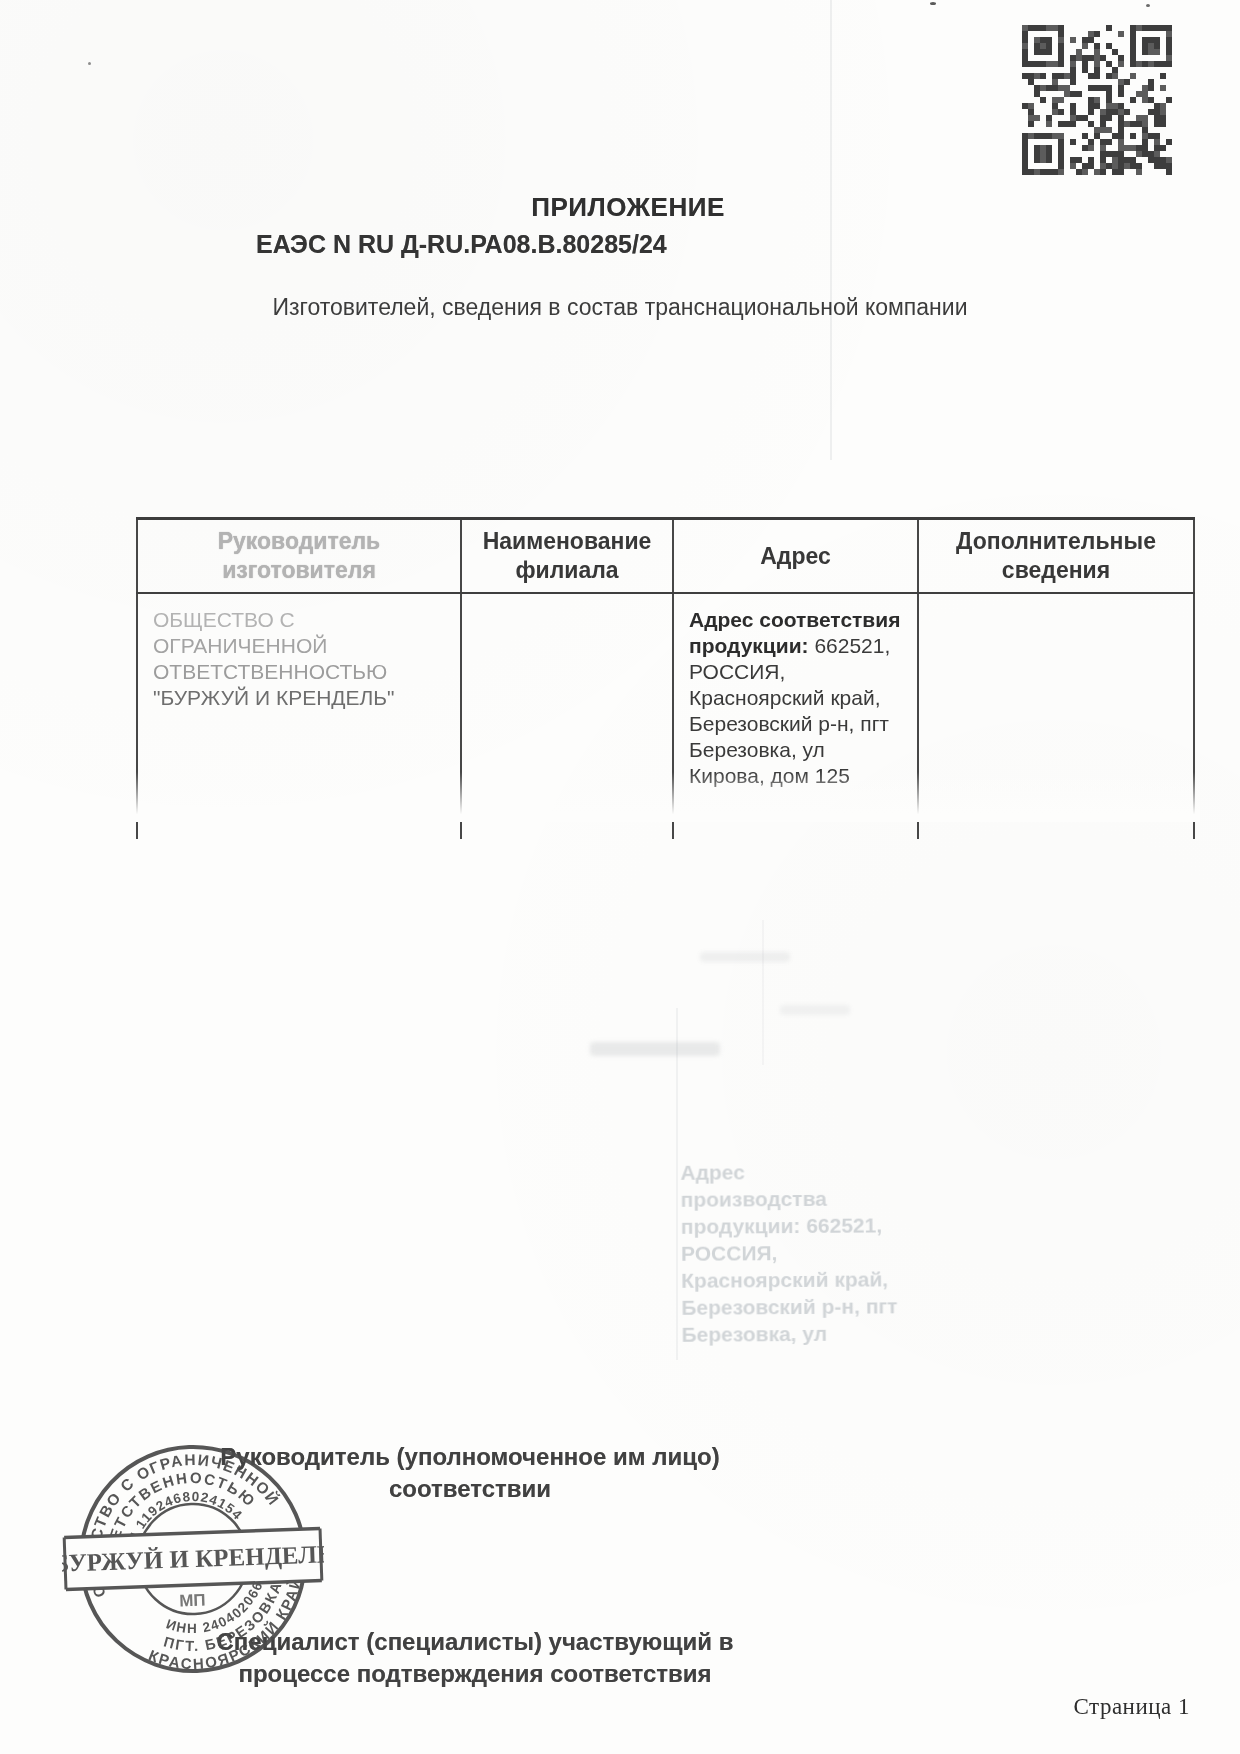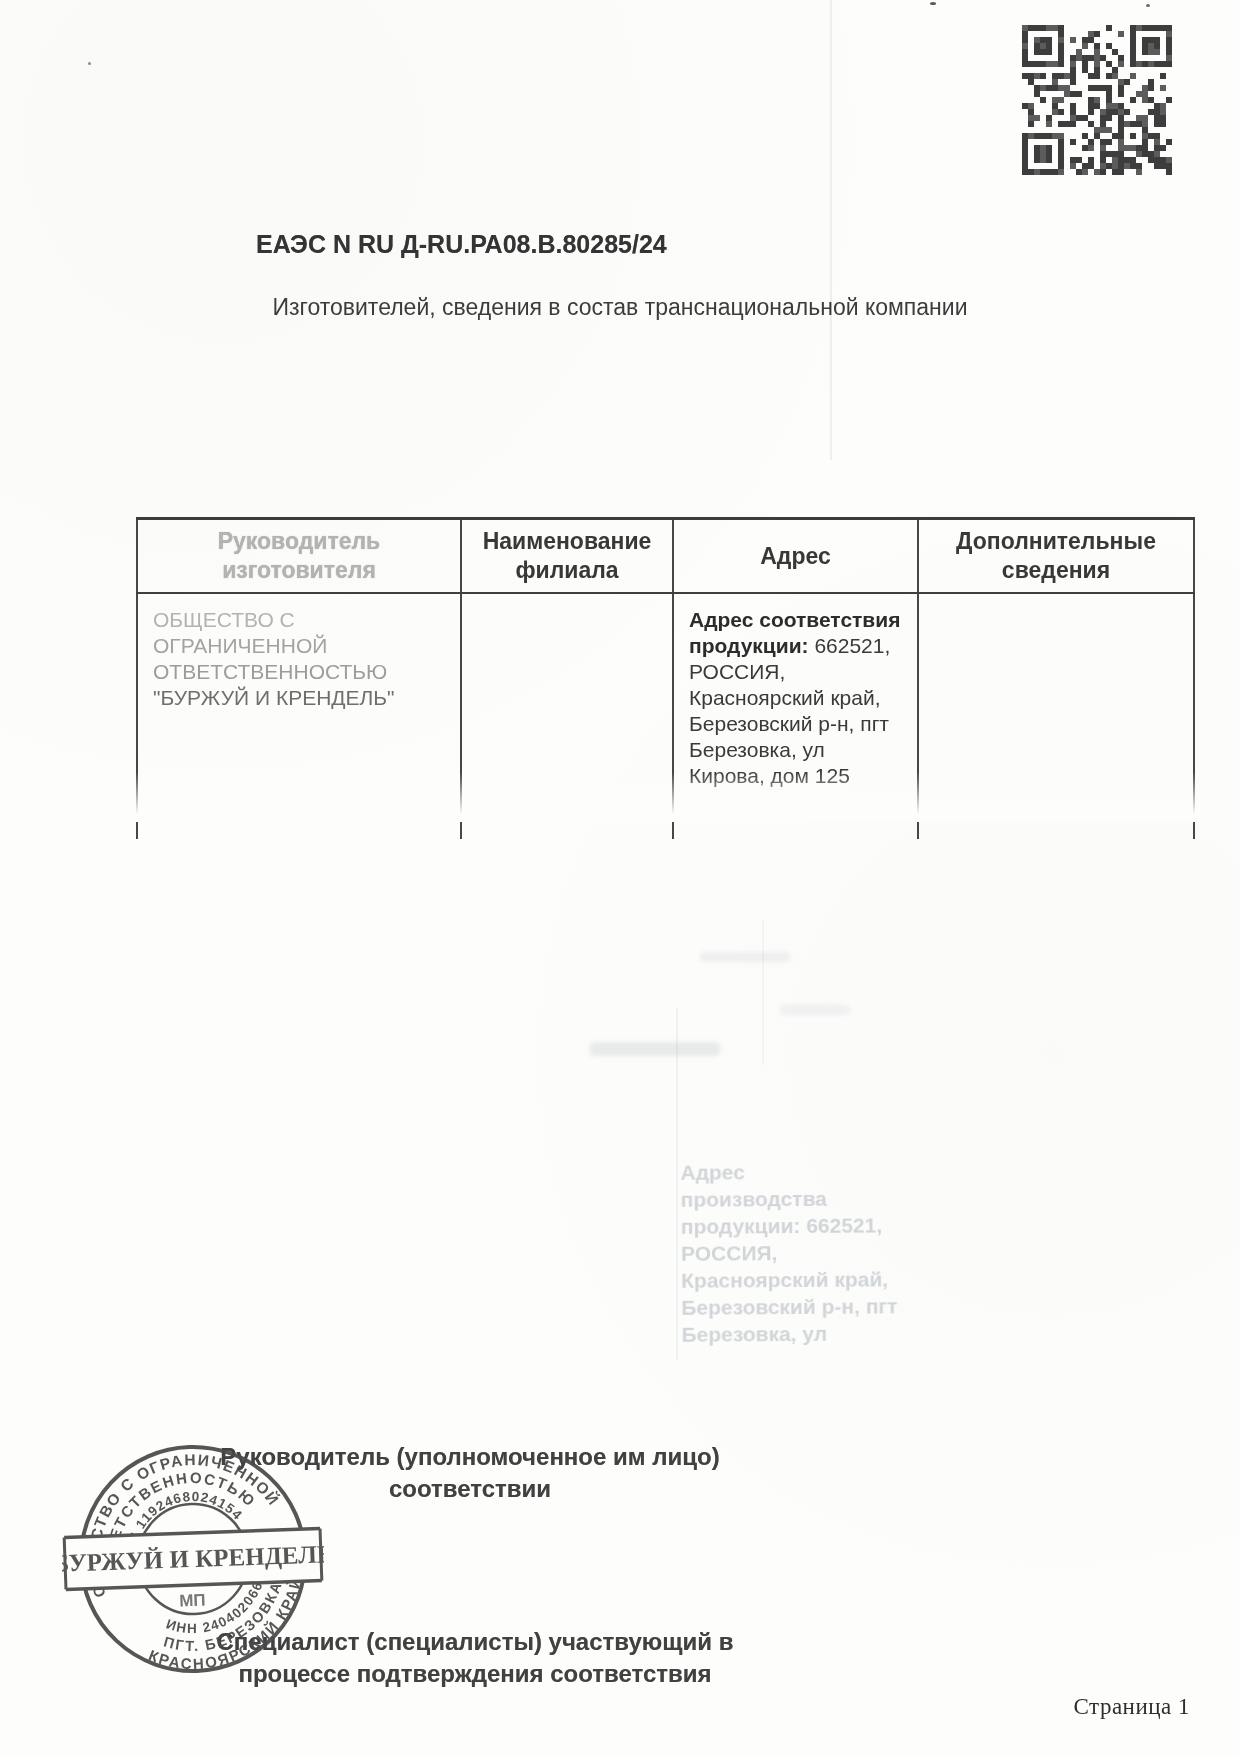--- a/index.html
+++ b/index.html
@@ -83,20 +83,21 @@
   <div class="speck" style="left:1146px;top:4px;width:4px;height:3px;background:#6a6a6a;"></div>
   <div class="streak" style="left:830px;top:0;height:460px;"></div>
   <div class="streak" style="left:676px;top:1008px;height:352px;opacity:.8;"></div>
   <div class="streak" style="left:762px;top:920px;height:145px;opacity:.55;"></div>
   <div class="smear" style="left:590px;top:1042px;width:130px;height:14px;"></div>
   <div class="smear" style="left:700px;top:952px;width:90px;height:10px;opacity:.7;"></div>
   <div class="smear" style="left:780px;top:1005px;width:70px;height:10px;opacity:.6;"></div>
 
   <div id="qr" class="abs"><span class="m" style="background:#5c5c5c"></span><span class="m" style="background:#3d3d3d"></span><span class="m" style="background:#3d3d3d"></span><span class="m" style="background:#3d3d3d"></span><span class="m" style="background:#5c5c5c"></span><span class="m" style="background:#5c5c5c"></span><span class="m" style="background:#3d3d3d"></span><span class="m" style="background:transparent"></span><span class="m" style="background:transparent"></span><span class="m" style="background:transparent"></span><span class="m" style="background:transparent"></span><span class="m" style="background:transparent"></span><span class="m" style="background:transparent"></span><span class="m" style="background:transparent"></span><span class="m" style="background:#3d3d3d"></span><span class="m" style="background:transparent"></span><span class="m" style="background:transparent"></span><span class="m" style="background:transparent"></span><span class="m" style="background:#3d3d3d"></span><span class="m" style="background:#5c5c5c"></span><span class="m" style="background:#3d3d3d"></span><span class="m" style="background:#3d3d3d"></span><span class="m" style="background:#3d3d3d"></span><span class="m" style="background:#3d3d3d"></span><span class="m" style="background:#3d3d3d"></span><span class="m" style="background:#3d3d3d"></span><span class="m" style="background:transparent"></span><span class="m" style="background:transparent"></span><span class="m" style="background:transparent"></span><span class="m" style="background:transparent"></span><span class="m" style="background:transparent"></span><span class="m" style="background:#3d3d3d"></span><span class="m" style="background:transparent"></span><span class="m" style="background:transparent"></span><span class="m" style="background:transparent"></span><span class="m" style="background:transparent"></span><span class="m" style="background:#5c5c5c"></span><span class="m" style="background:#3d3d3d"></span><span class="m" style="background:transparent"></span><span class="m" style="background:transparent"></span><span class="m" style="background:transparent"></span><span class="m" style="background:#5c5c5c"></span><span class="m" style="background:transparent"></span><span class="m" style="background:#3d3d3d"></span><span class="m" style="background:transparent"></span><span class="m" style="background:transparent"></span><span class="m" style="background:transparent"></span><span class="m" style="background:transparent"></span><span class="m" style="background:transparent"></span><span class="m" style="background:#5c5c5c"></span><span class="m" style="background:#3d3d3d"></span><span class="m" style="background:transparent"></span><span class="m" style="background:#5c5c5c"></span><span class="m" style="background:#3d3d3d"></span><span class="m" style="background:#3d3d3d"></span><span class="m" style="background:transparent"></span><span class="m" style="background:#5c5c5c"></span><span class="m" style="background:transparent"></span><span class="m" style="background:#5c5c5c"></span><span class="m" style="background:transparent"></span><span class="m" style="background:#3d3d3d"></span><span class="m" style="background:#3d3d3d"></span><span class="m" style="background:transparent"></span><span class="m" style="background:transparent"></span><span class="m" style="background:transparent"></span><span class="m" style="background:transparent"></span><span class="m" style="background:transparent"></span><span class="m" style="background:transparent"></span><span class="m" style="background:#3d3d3d"></span><span class="m" style="background:transparent"></span><span class="m" style="background:#3d3d3d"></span><span class="m" style="background:#3d3d3d"></span><span class="m" style="background:#3d3d3d"></span><span class="m" style="background:transparent"></span><span class="m" style="background:#3d3d3d"></span><span class="m" style="background:#5c5c5c"></span><span class="m" style="background:transparent"></span><span class="m" style="background:#3d3d3d"></span><span class="m" style="background:#5c5c5c"></span><span class="m" style="background:#3d3d3d"></span><span class="m" style="background:transparent"></span><span class="m" style="background:#3d3d3d"></span><span class="m" style="background:transparent"></span><span class="m" style="background:transparent"></span><span class="m" style="background:transparent"></span><span class="m" style="background:#5c5c5c"></span><span class="m" style="background:transparent"></span><span class="m" style="background:#3d3d3d"></span><span class="m" style="background:transparent"></span><span class="m" style="background:#3d3d3d"></span><span class="m" style="background:transparent"></span><span class="m" style="background:transparent"></span><span class="m" style="background:transparent"></span><span class="m" style="background:#3d3d3d"></span><span class="m" style="background:transparent"></span><span class="m" style="background:#3d3d3d"></span><span class="m" style="background:#5c5c5c"></span><span class="m" style="background:#3d3d3d"></span><span class="m" style="background:transparent"></span><span class="m" style="background:#3d3d3d"></span><span class="m" style="background:#3d3d3d"></span><span class="m" style="background:transparent"></span><span class="m" style="background:#3d3d3d"></span><span class="m" style="background:#3d3d3d"></span><span class="m" style="background:#3d3d3d"></span><span class="m" style="background:transparent"></span><span class="m" style="background:#3d3d3d"></span><span class="m" style="background:transparent"></span><span class="m" style="background:transparent"></span><span class="m" style="background:#5c5c5c"></span><span class="m" style="background:transparent"></span><span class="m" style="background:transparent"></span><span class="m" style="background:#5c5c5c"></span><span class="m" style="background:transparent"></span><span class="m" style="background:transparent"></span><span class="m" style="background:#3d3d3d"></span><span class="m" style="background:transparent"></span><span class="m" style="background:transparent"></span><span class="m" style="background:#3d3d3d"></span><span class="m" style="background:transparent"></span><span class="m" style="background:#3d3d3d"></span><span class="m" style="background:#5c5c5c"></span><span class="m" style="background:#5c5c5c"></span><span class="m" style="background:transparent"></span><span class="m" style="background:#3d3d3d"></span><span class="m" style="background:#3d3d3d"></span><span class="m" style="background:transparent"></span><span class="m" style="background:transparent"></span><span class="m" style="background:transparent"></span><span class="m" style="background:transparent"></span><span class="m" style="background:transparent"></span><span class="m" style="background:#3d3d3d"></span><span class="m" style="background:transparent"></span><span class="m" style="background:#3d3d3d"></span><span class="m" style="background:#5c5c5c"></span><span class="m" style="background:#3d3d3d"></span><span class="m" style="background:#3d3d3d"></span><span class="m" style="background:#5c5c5c"></span><span class="m" style="background:#3d3d3d"></span><span class="m" style="background:transparent"></span><span class="m" style="background:transparent"></span><span class="m" style="background:#3d3d3d"></span><span class="m" style="background:transparent"></span><span class="m" style="background:#3d3d3d"></span><span class="m" style="background:transparent"></span><span class="m" style="background:transparent"></span><span class="m" style="background:transparent"></span><span class="m" style="background:transparent"></span><span class="m" style="background:transparent"></span><span class="m" style="background:#5c5c5c"></span><span class="m" style="background:#3d3d3d"></span><span class="m" style="background:#3d3d3d"></span><span class="m" style="background:#3d3d3d"></span><span class="m" style="background:#3d3d3d"></span><span class="m" style="background:#5c5c5c"></span><span class="m" style="background:#5c5c5c"></span><span class="m" style="background:#3d3d3d"></span><span class="m" style="background:transparent"></span><span class="m" style="background:#5c5c5c"></span><span class="m" style="background:transparent"></span><span class="m" style="background:#3d3d3d"></span><span class="m" style="background:transparent"></span><span class="m" style="background:#5c5c5c"></span><span class="m" style="background:transparent"></span><span class="m" style="background:#3d3d3d"></span><span class="m" style="background:transparent"></span><span class="m" style="background:#5c5c5c"></span><span class="m" style="background:transparent"></span><span class="m" style="background:#3d3d3d"></span><span class="m" style="background:#5c5c5c"></span><span class="m" style="background:#3d3d3d"></span><span class="m" style="background:#5c5c5c"></span><span class="m" style="background:#3d3d3d"></span><span class="m" style="background:#3d3d3d"></span><span class="m" style="background:#3d3d3d"></span><span class="m" style="background:transparent"></span><span class="m" style="background:transparent"></span><span class="m" style="background:transparent"></span><span class="m" style="background:transparent"></span><span class="m" style="background:transparent"></span><span class="m" style="background:transparent"></span><span class="m" style="background:transparent"></span><span class="m" style="background:transparent"></span><span class="m" style="background:#3d3d3d"></span><span class="m" style="background:transparent"></span><span class="m" style="background:#3d3d3d"></span><span class="m" style="background:transparent"></span><span class="m" style="background:#3d3d3d"></span><span class="m" style="background:transparent"></span><span class="m" style="background:transparent"></span><span class="m" style="background:#3d3d3d"></span><span class="m" style="background:transparent"></span><span class="m" style="background:transparent"></span><span class="m" style="background:transparent"></span><span class="m" style="background:transparent"></span><span class="m" style="background:transparent"></span><span class="m" style="background:transparent"></span><span class="m" style="background:transparent"></span><span class="m" style="background:transparent"></span><span class="m" style="background:transparent"></span><span class="m" style="background:#3d3d3d"></span><span class="m" style="background:#3d3d3d"></span><span class="m" style="background:#5c5c5c"></span><span class="m" style="background:#3d3d3d"></span><span class="m" style="background:transparent"></span><span class="m" style="background:#3d3d3d"></span><span class="m" style="background:#3d3d3d"></span><span class="m" style="background:#5c5c5c"></span><span class="m" style="background:#3d3d3d"></span><span class="m" style="background:transparent"></span><span class="m" style="background:transparent"></span><span class="m" style="background:#3d3d3d"></span><span class="m" style="background:#3d3d3d"></span><span class="m" style="background:transparent"></span><span class="m" style="background:#3d3d3d"></span><span class="m" style="background:#5c5c5c"></span><span class="m" style="background:transparent"></span><span class="m" style="background:transparent"></span><span class="m" style="background:#5c5c5c"></span><span class="m" style="background:transparent"></span><span class="m" style="background:transparent"></span><span class="m" style="background:transparent"></span><span class="m" style="background:transparent"></span><span class="m" style="background:#3d3d3d"></span><span class="m" style="background:transparent"></span><span class="m" style="background:transparent"></span><span class="m" style="background:#3d3d3d"></span><span class="m" style="background:transparent"></span><span class="m" style="background:transparent"></span><span class="m" style="background:transparent"></span><span class="m" style="background:#5c5c5c"></span><span class="m" style="background:transparent"></span><span class="m" style="background:transparent"></span><span class="m" style="background:#3d3d3d"></span><span class="m" style="background:transparent"></span><span class="m" style="background:transparent"></span><span class="m" style="background:transparent"></span><span class="m" style="background:transparent"></span><span class="m" style="background:transparent"></span><span class="m" style="background:transparent"></span><span class="m" style="background:transparent"></span><span class="m" style="background:#5c5c5c"></span><span class="m" style="background:#3d3d3d"></span><span class="m" style="background:transparent"></span><span class="m" style="background:transparent"></span><span class="m" style="background:transparent"></span><span class="m" style="background:#3d3d3d"></span><span class="m" style="background:transparent"></span><span class="m" style="background:transparent"></span><span class="m" style="background:transparent"></span><span class="m" style="background:transparent"></span><span class="m" style="background:transparent"></span><span class="m" style="background:#3d3d3d"></span><span class="m" style="background:#5c5c5c"></span><span class="m" style="background:#3d3d3d"></span><span class="m" style="background:#3d3d3d"></span><span class="m" style="background:#5c5c5c"></span><span class="m" style="background:#5c5c5c"></span><span class="m" style="background:transparent"></span><span class="m" style="background:transparent"></span><span class="m" style="background:transparent"></span><span class="m" style="background:#3d3d3d"></span><span class="m" style="background:#3d3d3d"></span><span class="m" style="background:#3d3d3d"></span><span class="m" style="background:#3d3d3d"></span><span class="m" style="background:transparent"></span><span class="m" style="background:#3d3d3d"></span><span class="m" style="background:transparent"></span><span class="m" style="background:transparent"></span><span class="m" style="background:transparent"></span><span class="m" style="background:#5c5c5c"></span><span class="m" style="background:#3d3d3d"></span><span class="m" style="background:transparent"></span><span class="m" style="background:#5c5c5c"></span><span class="m" style="background:transparent"></span><span class="m" style="background:transparent"></span><span class="m" style="background:transparent"></span><span class="m" style="background:#3d3d3d"></span><span class="m" style="background:transparent"></span><span class="m" style="background:transparent"></span><span class="m" style="background:transparent"></span><span class="m" style="background:transparent"></span><span class="m" style="background:#5c5c5c"></span><span class="m" style="background:#3d3d3d"></span><span class="m" style="background:#3d3d3d"></span><span class="m" style="background:transparent"></span><span class="m" style="background:transparent"></span><span class="m" style="background:transparent"></span><span class="m" style="background:transparent"></span><span class="m" style="background:#3d3d3d"></span><span class="m" style="background:transparent"></span><span class="m" style="background:#3d3d3d"></span><span class="m" style="background:transparent"></span><span class="m" style="background:transparent"></span><span class="m" style="background:#5c5c5c"></span><span class="m" style="background:#5c5c5c"></span><span class="m" style="background:transparent"></span><span class="m" style="background:transparent"></span><span class="m" style="background:transparent"></span><span class="m" style="background:transparent"></span><span class="m" style="background:transparent"></span><span class="m" style="background:transparent"></span><span class="m" style="background:transparent"></span><span class="m" style="background:#3d3d3d"></span><span class="m" style="background:transparent"></span><span class="m" style="background:#5c5c5c"></span><span class="m" style="background:#5c5c5c"></span><span class="m" style="background:transparent"></span><span class="m" style="background:transparent"></span><span class="m" style="background:transparent"></span><span class="m" style="background:transparent"></span><span class="m" style="background:#3d3d3d"></span><span class="m" style="background:#5c5c5c"></span><span class="m" style="background:transparent"></span><span class="m" style="background:#3d3d3d"></span><span class="m" style="background:transparent"></span><span class="m" style="background:transparent"></span><span class="m" style="background:transparent"></span><span class="m" style="background:#3d3d3d"></span><span class="m" style="background:transparent"></span><span class="m" style="background:#5c5c5c"></span><span class="m" style="background:#3d3d3d"></span><span class="m" style="background:transparent"></span><span class="m" style="background:transparent"></span><span class="m" style="background:#3d3d3d"></span><span class="m" style="background:#3d3d3d"></span><span class="m" style="background:#5c5c5c"></span><span class="m" style="background:transparent"></span><span class="m" style="background:transparent"></span><span class="m" style="background:transparent"></span><span class="m" style="background:#3d3d3d"></span><span class="m" style="background:transparent"></span><span class="m" style="background:transparent"></span><span class="m" style="background:#3d3d3d"></span><span class="m" style="background:transparent"></span><span class="m" style="background:transparent"></span><span class="m" style="background:#3d3d3d"></span><span class="m" style="background:#3d3d3d"></span><span class="m" style="background:transparent"></span><span class="m" style="background:#5c5c5c"></span><span class="m" style="background:#5c5c5c"></span><span class="m" style="background:#3d3d3d"></span><span class="m" style="background:transparent"></span><span class="m" style="background:transparent"></span><span class="m" style="background:transparent"></span><span class="m" style="background:transparent"></span><span class="m" style="background:transparent"></span><span class="m" style="background:#3d3d3d"></span><span class="m" style="background:#5c5c5c"></span><span class="m" style="background:transparent"></span><span class="m" style="background:transparent"></span><span class="m" style="background:#3d3d3d"></span><span class="m" style="background:transparent"></span><span class="m" style="background:transparent"></span><span class="m" style="background:transparent"></span><span class="m" style="background:#5c5c5c"></span><span class="m" style="background:#3d3d3d"></span><span class="m" style="background:transparent"></span><span class="m" style="background:#3d3d3d"></span><span class="m" style="background:transparent"></span><span class="m" style="background:transparent"></span><span class="m" style="background:#3d3d3d"></span><span class="m" style="background:transparent"></span><span class="m" style="background:#5c5c5c"></span><span class="m" style="background:#3d3d3d"></span><span class="m" style="background:#3d3d3d"></span><span class="m" style="background:#5c5c5c"></span><span class="m" style="background:#3d3d3d"></span><span class="m" style="background:transparent"></span><span class="m" style="background:transparent"></span><span class="m" style="background:transparent"></span><span class="m" style="background:#3d3d3d"></span><span class="m" style="background:#3d3d3d"></span><span class="m" style="background:#5c5c5c"></span><span class="m" style="background:transparent"></span><span class="m" style="background:transparent"></span><span class="m" style="background:#5c5c5c"></span><span class="m" style="background:#5c5c5c"></span><span class="m" style="background:transparent"></span><span class="m" style="background:#3d3d3d"></span><span class="m" style="background:transparent"></span><span class="m" style="background:transparent"></span><span class="m" style="background:transparent"></span><span class="m" style="background:#5c5c5c"></span><span class="m" style="background:#3d3d3d"></span><span class="m" style="background:#3d3d3d"></span><span class="m" style="background:transparent"></span><span class="m" style="background:transparent"></span><span class="m" style="background:#3d3d3d"></span><span class="m" style="background:#3d3d3d"></span><span class="m" style="background:transparent"></span><span class="m" style="background:#3d3d3d"></span><span class="m" style="background:transparent"></span><span class="m" style="background:transparent"></span><span class="m" style="background:#5c5c5c"></span><span class="m" style="background:#5c5c5c"></span><span class="m" style="background:transparent"></span><span class="m" style="background:#3d3d3d"></span><span class="m" style="background:#3d3d3d"></span><span class="m" style="background:transparent"></span><span class="m" style="background:transparent"></span><span class="m" style="background:#3d3d3d"></span><span class="m" style="background:transparent"></span><span class="m" style="background:transparent"></span><span class="m" style="background:#5c5c5c"></span><span class="m" style="background:transparent"></span><span class="m" style="background:#3d3d3d"></span><span class="m" style="background:#3d3d3d"></span><span class="m" style="background:#3d3d3d"></span><span class="m" style="background:transparent"></span><span class="m" style="background:transparent"></span><span class="m" style="background:#3d3d3d"></span><span class="m" style="background:transparent"></span><span class="m" style="background:#3d3d3d"></span><span class="m" style="background:transparent"></span><span class="m" style="background:transparent"></span><span class="m" style="background:#3d3d3d"></span><span class="m" style="background:#5c5c5c"></span><span class="m" style="background:#3d3d3d"></span><span class="m" style="background:#3d3d3d"></span><span class="m" style="background:#5c5c5c"></span><span class="m" style="background:transparent"></span><span class="m" style="background:#3d3d3d"></span><span class="m" style="background:#3d3d3d"></span><span class="m" style="background:transparent"></span><span class="m" style="background:transparent"></span><span class="m" style="background:transparent"></span><span class="m" style="background:transparent"></span><span class="m" style="background:transparent"></span><span class="m" style="background:transparent"></span><span class="m" style="background:transparent"></span><span class="m" style="background:transparent"></span><span class="m" style="background:transparent"></span><span class="m" style="background:transparent"></span><span class="m" style="background:transparent"></span><span class="m" style="background:transparent"></span><span class="m" style="background:transparent"></span><span class="m" style="background:#5c5c5c"></span><span class="m" style="background:#5c5c5c"></span><span class="m" style="background:#5c5c5c"></span><span class="m" style="background:transparent"></span><span class="m" style="background:#3d3d3d"></span><span class="m" style="background:transparent"></span><span class="m" style="background:transparent"></span><span class="m" style="background:transparent"></span><span class="m" style="background:#3d3d3d"></span><span class="m" style="background:transparent"></span><span class="m" style="background:transparent"></span><span class="m" style="background:transparent"></span><span class="m" style="background:transparent"></span><span class="m" style="background:#3d3d3d"></span><span class="m" style="background:#5c5c5c"></span><span class="m" style="background:#3d3d3d"></span><span class="m" style="background:#3d3d3d"></span><span class="m" style="background:#3d3d3d"></span><span class="m" style="background:#5c5c5c"></span><span class="m" style="background:#5c5c5c"></span><span class="m" style="background:transparent"></span><span class="m" style="background:transparent"></span><span class="m" style="background:transparent"></span><span class="m" style="background:#3d3d3d"></span><span class="m" style="background:transparent"></span><span class="m" style="background:#3d3d3d"></span><span class="m" style="background:transparent"></span><span class="m" style="background:transparent"></span><span class="m" style="background:#3d3d3d"></span><span class="m" style="background:#3d3d3d"></span><span class="m" style="background:transparent"></span><span class="m" style="background:#3d3d3d"></span><span class="m" style="background:transparent"></span><span class="m" style="background:#5c5c5c"></span><span class="m" style="background:#3d3d3d"></span><span class="m" style="background:#3d3d3d"></span><span class="m" style="background:transparent"></span><span class="m" style="background:transparent"></span><span class="m" style="background:#3d3d3d"></span><span class="m" style="background:transparent"></span><span class="m" style="background:transparent"></span><span class="m" style="background:transparent"></span><span class="m" style="background:transparent"></span><span class="m" style="background:transparent"></span><span class="m" style="background:#3d3d3d"></span><span class="m" style="background:transparent"></span><span class="m" style="background:#3d3d3d"></span><span class="m" style="background:transparent"></span><span class="m" style="background:transparent"></span><span class="m" style="background:#3d3d3d"></span><span class="m" style="background:transparent"></span><span class="m" style="background:#3d3d3d"></span><span class="m" style="background:#3d3d3d"></span><span class="m" style="background:transparent"></span><span class="m" style="background:#5c5c5c"></span><span class="m" style="background:transparent"></span><span class="m" style="background:transparent"></span><span class="m" style="background:transparent"></span><span class="m" style="background:#3d3d3d"></span><span class="m" style="background:transparent"></span><span class="m" style="background:#5c5c5c"></span><span class="m" style="background:transparent"></span><span class="m" style="background:#3d3d3d"></span><span class="m" style="background:#3d3d3d"></span><span class="m" style="background:transparent"></span><span class="m" style="background:#3d3d3d"></span><span class="m" style="background:#5c5c5c"></span><span class="m" style="background:#3d3d3d"></span><span class="m" style="background:transparent"></span><span class="m" style="background:#3d3d3d"></span><span class="m" style="background:transparent"></span><span class="m" style="background:transparent"></span><span class="m" style="background:transparent"></span><span class="m" style="background:#3d3d3d"></span><span class="m" style="background:#5c5c5c"></span><span class="m" style="background:transparent"></span><span class="m" style="background:#5c5c5c"></span><span class="m" style="background:transparent"></span><span class="m" style="background:transparent"></span><span class="m" style="background:#5c5c5c"></span><span class="m" style="background:#5c5c5c"></span><span class="m" style="background:#5c5c5c"></span><span class="m" style="background:#3d3d3d"></span><span class="m" style="background:#3d3d3d"></span><span class="m" style="background:transparent"></span><span class="m" style="background:#3d3d3d"></span><span class="m" style="background:#3d3d3d"></span><span class="m" style="background:transparent"></span><span class="m" style="background:#3d3d3d"></span><span class="m" style="background:transparent"></span><span class="m" style="background:#3d3d3d"></span><span class="m" style="background:#5c5c5c"></span><span class="m" style="background:#3d3d3d"></span><span class="m" style="background:transparent"></span><span class="m" style="background:#3d3d3d"></span><span class="m" style="background:transparent"></span><span class="m" style="background:transparent"></span><span class="m" style="background:transparent"></span><span class="m" style="background:transparent"></span><span class="m" style="background:transparent"></span><span class="m" style="background:transparent"></span><span class="m" style="background:#3d3d3d"></span><span class="m" style="background:#3d3d3d"></span><span class="m" style="background:#3d3d3d"></span><span class="m" style="background:#3d3d3d"></span><span class="m" style="background:transparent"></span><span class="m" style="background:transparent"></span><span class="m" style="background:#5c5c5c"></span><span class="m" style="background:#3d3d3d"></span><span class="m" style="background:#3d3d3d"></span><span class="m" style="background:#5c5c5c"></span><span class="m" style="background:transparent"></span><span class="m" style="background:transparent"></span><span class="m" style="background:#3d3d3d"></span><span class="m" style="background:transparent"></span><span class="m" style="background:#3d3d3d"></span><span class="m" style="background:#5c5c5c"></span><span class="m" style="background:#3d3d3d"></span><span class="m" style="background:transparent"></span><span class="m" style="background:#3d3d3d"></span><span class="m" style="background:transparent"></span><span class="m" style="background:#3d3d3d"></span><span class="m" style="background:#3d3d3d"></span><span class="m" style="background:transparent"></span><span class="m" style="background:#3d3d3d"></span><span class="m" style="background:transparent"></span><span class="m" style="background:#3d3d3d"></span><span class="m" style="background:transparent"></span><span class="m" style="background:#5c5c5c"></span><span class="m" style="background:#3d3d3d"></span><span class="m" style="background:#3d3d3d"></span><span class="m" style="background:#3d3d3d"></span><span class="m" style="background:transparent"></span><span class="m" style="background:transparent"></span><span class="m" style="background:#3d3d3d"></span><span class="m" style="background:#3d3d3d"></span><span class="m" style="background:#3d3d3d"></span><span class="m" style="background:#5c5c5c"></span><span class="m" style="background:#3d3d3d"></span><span class="m" style="background:transparent"></span><span class="m" style="background:transparent"></span><span class="m" style="background:transparent"></span><span class="m" style="background:transparent"></span><span class="m" style="background:transparent"></span><span class="m" style="background:#3d3d3d"></span><span class="m" style="background:transparent"></span><span class="m" style="background:#5c5c5c"></span><span class="m" style="background:transparent"></span><span class="m" style="background:#3d3d3d"></span><span class="m" style="background:#3d3d3d"></span><span class="m" style="background:transparent"></span><span class="m" style="background:#5c5c5c"></span><span class="m" style="background:#3d3d3d"></span><span class="m" style="background:#5c5c5c"></span><span class="m" style="background:#3d3d3d"></span><span class="m" style="background:#5c5c5c"></span><span class="m" style="background:#3d3d3d"></span><span class="m" style="background:#3d3d3d"></span><span class="m" style="background:transparent"></span><span class="m" style="background:transparent"></span><span class="m" style="background:#3d3d3d"></span><span class="m" style="background:#3d3d3d"></span><span class="m" style="background:#3d3d3d"></span><span class="m" style="background:#3d3d3d"></span><span class="m" style="background:#3d3d3d"></span><span class="m" style="background:#5c5c5c"></span><span class="m" style="background:#3d3d3d"></span><span class="m" style="background:#3d3d3d"></span><span class="m" style="background:#3d3d3d"></span><span class="m" style="background:#5c5c5c"></span><span class="m" style="background:transparent"></span><span class="m" style="background:transparent"></span><span class="m" style="background:#3d3d3d"></span><span class="m" style="background:#5c5c5c"></span><span class="m" style="background:transparent"></span><span class="m" style="background:#5c5c5c"></span><span class="m" style="background:#3d3d3d"></span><span class="m" style="background:transparent"></span><span class="m" style="background:#3d3d3d"></span><span class="m" style="background:#3d3d3d"></span><span class="m" style="background:transparent"></span><span class="m" style="background:transparent"></span><span class="m" style="background:#5c5c5c"></span><span class="m" style="background:transparent"></span><span class="m" style="background:transparent"></span><span class="m" style="background:transparent"></span><span class="m" style="background:transparent"></span><span class="m" style="background:#3d3d3d"></span></div>
 
+  <div class="abs doc-title">ПРИЛОЖЕНИЕ</div>
   <div class="abs decl-line">
     <span>ЕАЭС N RU Д-RU.РА08.В.80285/24</span>
   </div>
   <div class="abs subtitle">Изготовителей, сведения в состав транснациональной компании</div>
 
 
   <table class="manuf">
     <colgroup>
         <col style="width:324px">
         <col style="width:212px">

